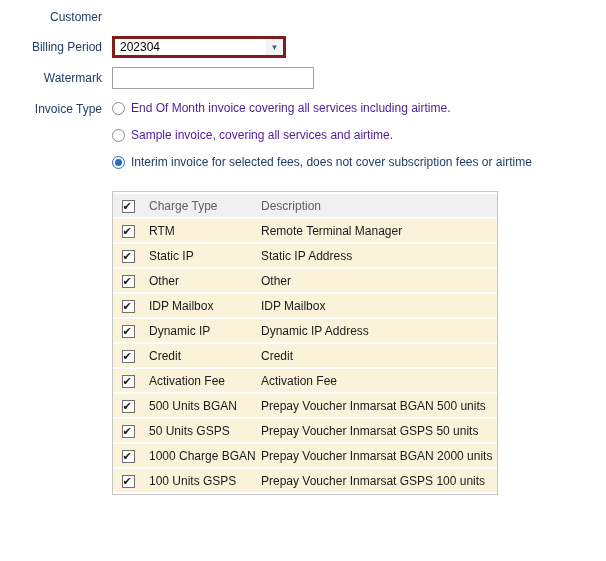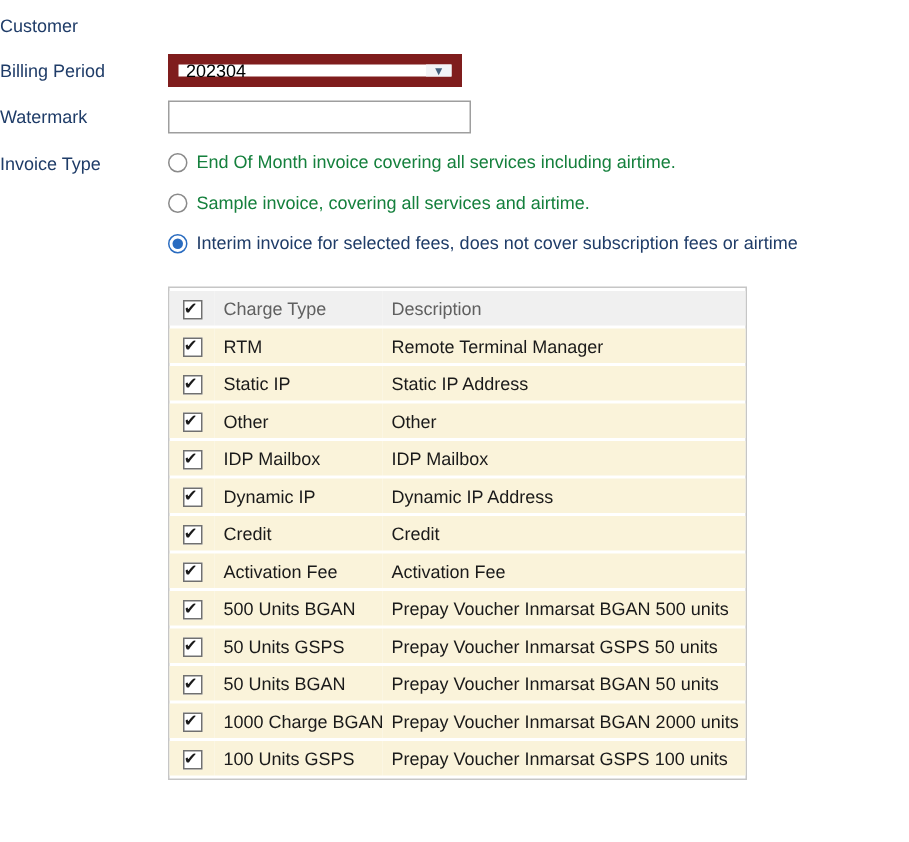--- a/index.html
+++ b/index.html
@@ -6,30 +6,30 @@
   html, body { background: #ffffff; }
   body {
     width: 606px; height: 561px;
     font-family: "Liberation Sans", sans-serif;
     font-size: 12px; color: #222;
     overflow: hidden;
   }
   .page { position: relative; padding-top: 10px; }
   .form-row { display: flex; align-items: flex-start; margin-bottom: 9px; }
   .label {
-    flex: none; width: 112px; padding-right: 10px;
+    flex: none; width: 112px; text-align: right; padding-right: 10px;
     padding-top: 4px; color: var(--label-text, #1f3c68);
   }
   .customer-row { margin-bottom: 12px; }
   .customer-row .label { padding-top: 0; }
 
   
   .combobox {
-    width: 196px; height: 22px; background: #fff;
-    border: 7px solid #7f1d1d; display: flex; align-items: center;
+    width: 174px; height: 22px; background: #fff;
+    border: 3px solid #7f1d1d; display: flex; align-items: center;
     justify-content: space-between; cursor: default;
   }
   .combo-value { padding-left: 5px; color: #000; }
   .combo-arrow {
     width: 17px; height: 100%; display: flex; align-items: center;
     justify-content: center; font-size: 8px; color: #44617e;
     background: #f2f4f7;
   }
 
   
@@ -46,21 +46,21 @@
     flex: none; width: 13px; height: 13px; border-radius: 50%;
     border: 1px solid #8a8a8a; background: #fff; margin-right: 6px;
     position: relative;
   }
   .radio.selected { border-color: var(--accent, #2a6cc0); }
   .radio.selected::after {
     content: ""; position: absolute; left: 2px; top: 2px;
     width: 7px; height: 7px; border-radius: 50%;
     background: var(--accent, #2a6cc0);
   }
-  .radio-label { color: #15803d; }
+  .radio-label { color: #4c1d95; }
   .radio-row.selected .radio-label { color: var(--label-text, #1f3c68); }
 
   
   .checkbox {
     display: inline-block; width: 13px; height: 13px;
     border: 1px solid #707070; background: #fff; position: relative;
     vertical-align: middle;
   }
   .checkbox.checked::after {
     content: "\2714"; position: absolute; left: 0px; top: -1px;
@@ -193,25 +193,20 @@
     <td class="ct ct-col">500 Units BGAN</td>
     <td class="desc">Prepay Voucher Inmarsat BGAN 500 units</td>
   </tr>
 
   <tr>
     <td class="cb-col"><span class="checkbox checked"></span></td>
     <td class="ct ct-col">50 Units GSPS</td>
     <td class="desc">Prepay Voucher Inmarsat GSPS 50 units</td>
   </tr>
 
-  <tr>
-    <td class="cb-col"><span class="checkbox checked"></span></td>
-    <td class="ct ct-col">50 Units BGAN</td>
-    <td class="desc">Prepay Voucher Inmarsat BGAN 50 units</td>
-  </tr>
 
   <tr>
     <td class="cb-col"><span class="checkbox checked"></span></td>
     <td class="ct ct-col">1000 Charge BGAN</td>
     <td class="desc">Prepay Voucher Inmarsat BGAN 2000 units</td>
   </tr>
 
   <tr>
     <td class="cb-col"><span class="checkbox checked"></span></td>
     <td class="ct ct-col">100 Units GSPS</td>

